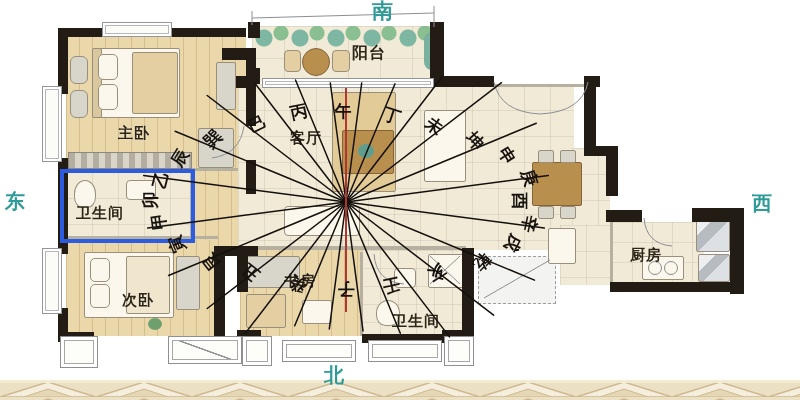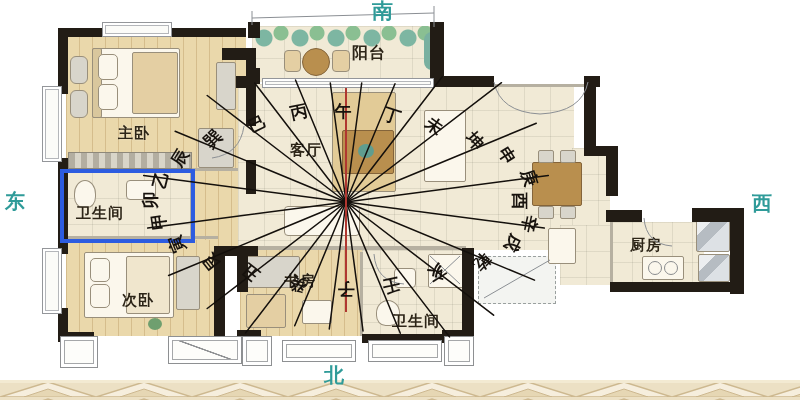--- a/index.html
+++ b/index.html
@@ -230,24 +230,24 @@
       <span class="mountain" style="left: 180px; top: 158px; --r: -58deg;">辰</span>
       <span class="mountain" style="left: 213px; top: 139px; --r: -44deg;">巽</span>
       <span class="mountain" style="left: 257px; top: 124px; --r: -26deg;">巳</span>
       <span class="mountain" style="left: 299px; top: 112px; --r: -12deg;">丙</span>
     </div>
 
   <span class="room-label" style="left:118px;top:124px;">主卧</span>
   <span class="room-label" style="left:76px;top:204px;">卫生间</span>
   <span class="room-label" style="left:122px;top:291px;">次卧</span>
   <span class="room-label" style="left:352px;top:43px;font-size:16px;">阳台</span>
-  <span class="room-label" style="left:290px;top:141px;">客厅</span>
+  <span class="room-label" style="left:290px;top:129px;">客厅</span>
   <span class="room-label" style="left:284px;top:272px;">书房</span>
   <span class="room-label" style="left:392px;top:312px;">卫生间</span>
-  <span class="room-label" style="left:630px;top:236px;">厨房</span>
+  <span class="room-label" style="left:630px;top:246px;">厨房</span>
 
   <span class="dir-label" style="left:372px;top:-3px;font-size:21px;">南</span>
   <span class="dir-label" style="left:324px;top:362px;">北</span>
   <span class="dir-label" style="left:5px;top:188px;">东</span>
   <span class="dir-label" style="left:752px;top:190px;">西</span>
 
   <svg class="footer-band" width="800" height="20">
     <defs>
       <pattern id="tri" width="96" height="17" patternUnits="userSpaceOnUse">
         <rect width="96" height="17" fill="#ece0c4"></rect>

